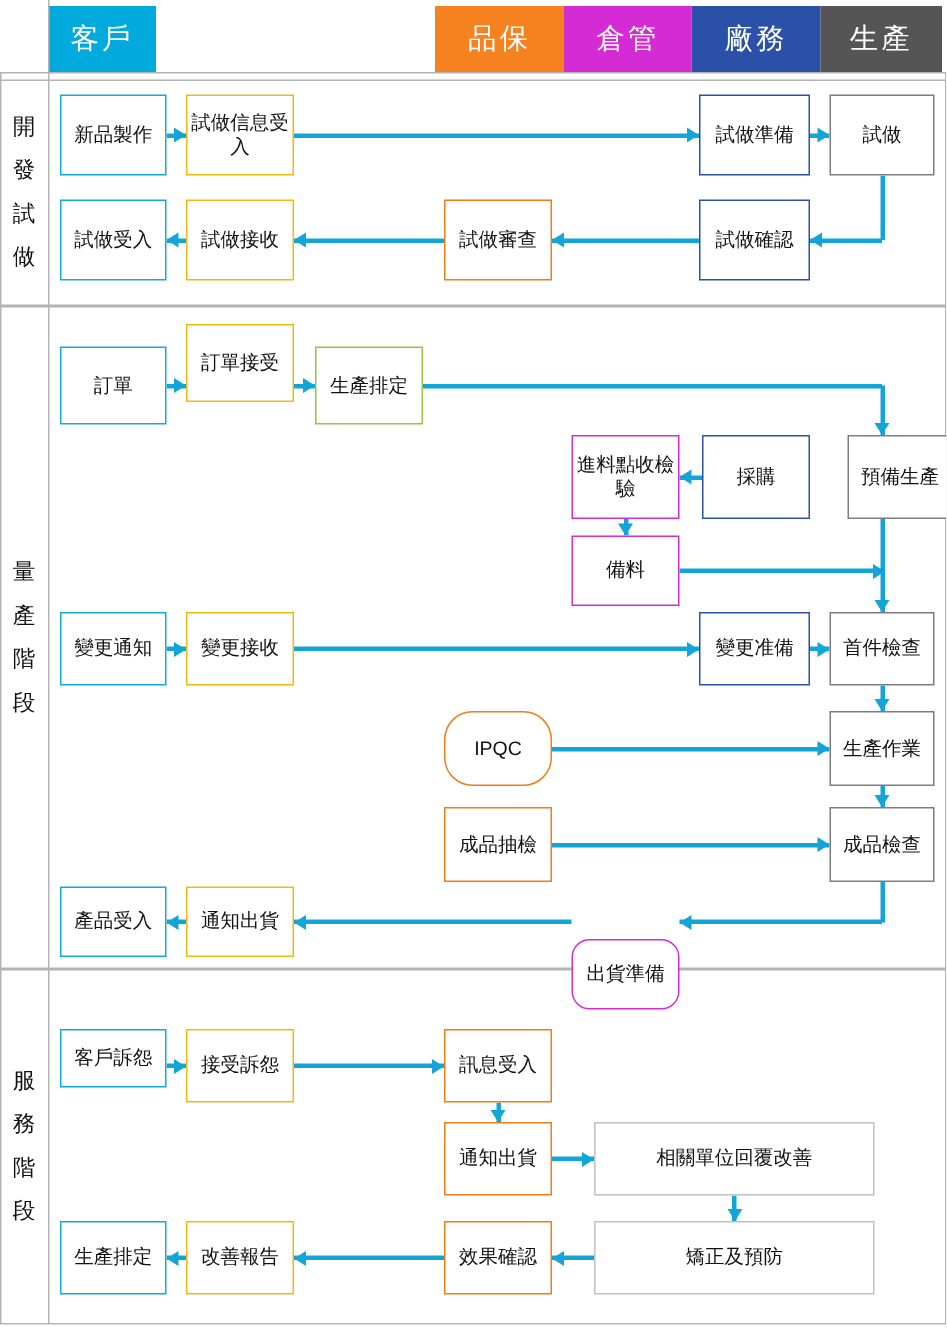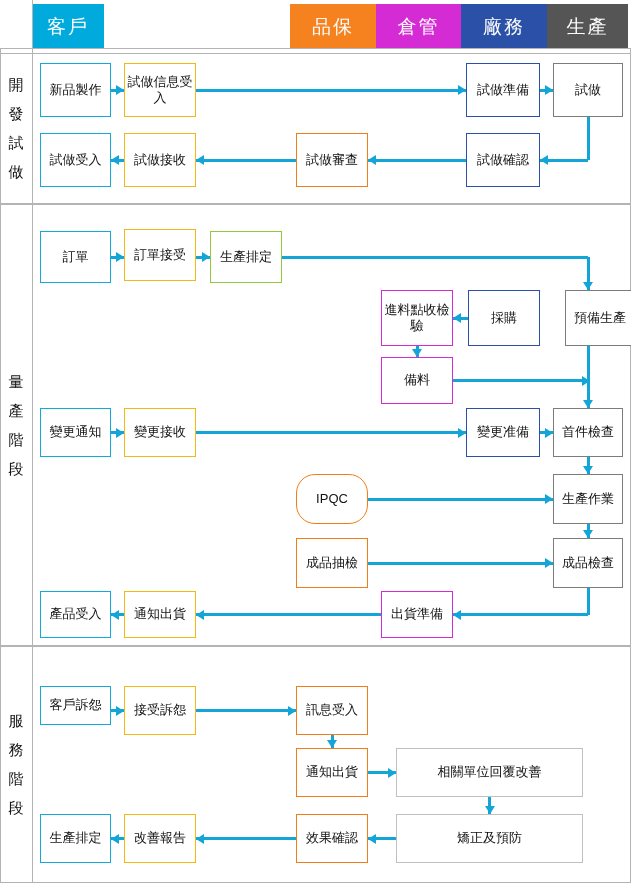--- a/index.html
+++ b/index.html
@@ -237,37 +237,37 @@
   <div id="nodes">
       <div class="node c-cyan" style="left: 40px; top: 63px; width: 71px; height: 54px;">新品製作</div>
       <div class="node c-amber" style="left: 124px; top: 63px; width: 72px; height: 54px;">試做信息受入</div>
       <div class="node c-navy" style="left: 466px; top: 63px; width: 74px; height: 54px;">試做準備</div>
       <div class="node c-gray" style="left: 553px; top: 63px; width: 70px; height: 54px;">試做</div>
       <div class="node c-cyan" style="left: 40px; top: 133px; width: 71px; height: 54px;">試做受入</div>
       <div class="node c-amber" style="left: 124px; top: 133px; width: 72px; height: 54px;">試做接收</div>
       <div class="node c-orange" style="left: 296px; top: 133px; width: 72px; height: 54px;">試做審查</div>
       <div class="node c-navy" style="left: 466px; top: 133px; width: 74px; height: 54px;">試做確認</div>
       <div class="node c-cyan" style="left: 40px; top: 231px; width: 71px; height: 52px;">訂單</div>
-      <div class="node c-amber" style="left: 124px; top: 229px; width: 72px; height: 52px; text-align: right;">訂單接受</div>
+      <div class="node c-amber" style="left: 124px; top: 216px; width: 72px; height: 52px; text-align: right;">訂單接受</div>
       <div class="node c-green" style="left: 210px; top: 231px; width: 72px; height: 52px;">生產排定</div>
       <div class="node c-magenta" style="left: 381px; top: 290px; width: 72px; height: 56px;">進料點收檢驗</div>
       <div class="node c-navy" style="left: 468px; top: 290px; width: 72px; height: 56px;">採購</div>
       <div class="node c-gray" style="left: 553px; top: 290px; width: 70px; height: 56px; margin-left: 12px;">預備生產</div>
       <div class="node c-magenta" style="left: 381px; top: 357px; width: 72px; height: 47px;">備料</div>
       <div class="node c-cyan" style="left: 40px; top: 408px; width: 71px; height: 49px;">變更通知</div>
       <div class="node c-amber" style="left: 124px; top: 408px; width: 72px; height: 49px;">變更接收</div>
       <div class="node c-navy" style="left: 466px; top: 408px; width: 74px; height: 49px;">變更准備</div>
       <div class="node c-gray" style="left: 553px; top: 408px; width: 70px; height: 49px;">首件檢查</div>
       <div class="node c-orange" style="left: 296px; top: 474px; width: 72px; height: 50px; border-radius: 19px;">IPQC</div>
       <div class="node c-gray" style="left: 553px; top: 474px; width: 70px; height: 50px;">生產作業</div>
       <div class="node c-orange" style="left: 296px; top: 538px; width: 72px; height: 50px;">成品抽檢</div>
       <div class="node c-gray" style="left: 553px; top: 538px; width: 70px; height: 50px;">成品檢查</div>
       <div class="node c-cyan" style="left: 40px; top: 591px; width: 71px; height: 47px;">產品受入</div>
       <div class="node c-amber" style="left: 124px; top: 591px; width: 72px; height: 47px;">通知出貨</div>
-      <div class="node c-magenta" style="left: 381px; top: 591px; width: 72px; height: 47px;">出貨準備</div>
+      <div class="node c-magenta" style="left: 381px; top: 626px; width: 72px; height: 47px; border-radius: 12px;">出貨準備</div>
       <div class="node c-cyan" style="left: 40px; top: 686px; width: 71px; height: 39px;">客戶訴怨</div>
       <div class="node c-amber" style="left: 124px; top: 686px; width: 72px; height: 49px;">接受訴怨</div>
       <div class="node c-orange" style="left: 296px; top: 686px; width: 72px; height: 49px;">訊息受入</div>
       <div class="node c-orange" style="left: 296px; top: 748px; width: 72px; height: 49px;">通知出貨</div>
       <div class="node c-ltgray" style="left: 396px; top: 748px; width: 187px; height: 49px;">相關單位回覆改善</div>
       <div class="node c-cyan" style="left: 40px; top: 814px; width: 71px; height: 49px;">生產排定</div>
       <div class="node c-amber" style="left: 124px; top: 814px; width: 72px; height: 49px;">改善報告</div>
       <div class="node c-orange" style="left: 296px; top: 814px; width: 72px; height: 49px;">效果確認</div>
       <div class="node c-ltgray" style="left: 396px; top: 814px; width: 187px; height: 49px;">矯正及預防</div>
     </div>

